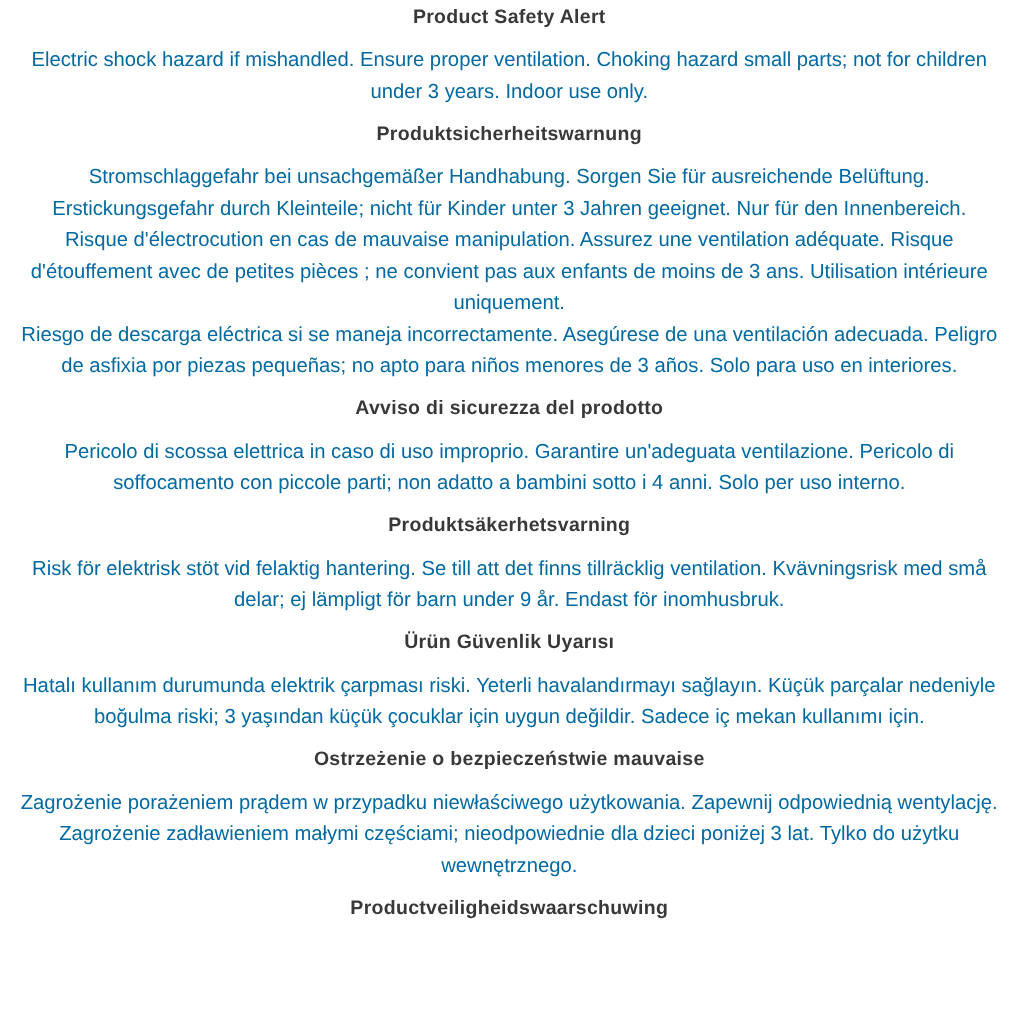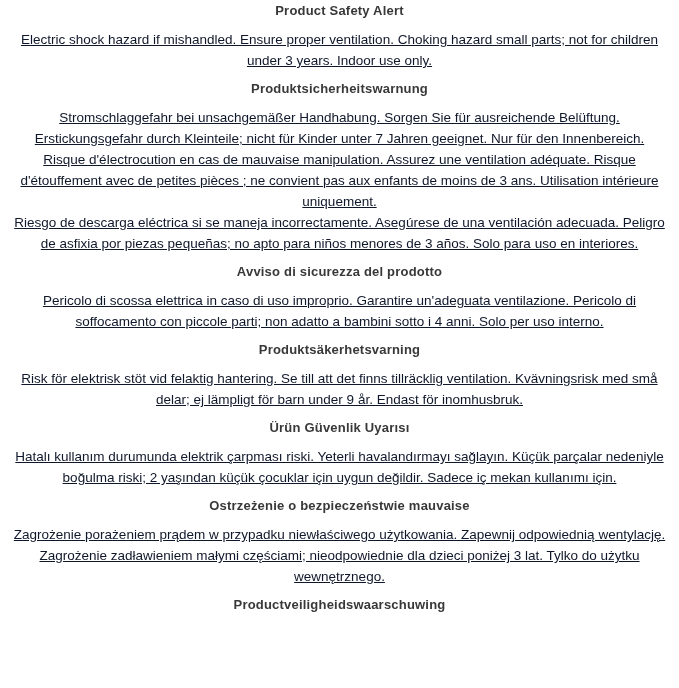--- a/index.html
+++ b/index.html
@@ -24,39 +24,38 @@
       color: #383838;
       letter-spacing: 0.2px;
       margin: 10px 0 10px 0;
       text-align: center;
     }
     .alert-section:first-child .alert-heading { margin-top: 3px; }
     .alert-body {
       font-size: 13.5px;
       font-weight: 400;
       line-height: 21px;
-      color: #0f172a;
+      color: #0369a1;
       text-align: center;
       margin: 0;
-      text-decoration: underline;
     }
   </style>
 </head>
 <body>
 
 <div class="page">
 
   <section class="alert-section">
     <h2 class="alert-heading">Product Safety Alert</h2>
     <p class="alert-body">Electric shock hazard if mishandled. Ensure proper ventilation. Choking hazard small parts; not for children under 3 years. Indoor use only.</p>
   </section>
 
   <section class="alert-section">
     <h2 class="alert-heading">Produktsicherheitswarnung</h2>
-    <p class="alert-body">Stromschlaggefahr bei unsachgemäßer Handhabung. Sorgen Sie für ausreichende Belüftung. Erstickungsgefahr durch Kleinteile; nicht für Kinder unter 7 Jahren geeignet. Nur für den Innenbereich.</p>
+    <p class="alert-body">Stromschlaggefahr bei unsachgemäßer Handhabung. Sorgen Sie für ausreichende Belüftung. Erstickungsgefahr durch Kleinteile; nicht für Kinder unter 3 Jahren geeignet. Nur für den Innenbereich.</p>
   </section>
 
   <section class="alert-section">
     <p class="alert-body">Risque d'électrocution en cas de mauvaise manipulation. Assurez une ventilation adéquate. Risque d'étouffement avec de petites pièces ; ne convient pas aux enfants de moins de 3 ans. Utilisation intérieure uniquement.</p>
   </section>
 
   <section class="alert-section">
     <p class="alert-body">Riesgo de descarga eléctrica si se maneja incorrectamente. Asegúrese de una ventilación adecuada. Peligro de asfixia por piezas pequeñas; no apto para niños menores de 3 años. Solo para uso en interiores.</p>
   </section>
 
@@ -65,21 +64,21 @@
     <p class="alert-body">Pericolo di scossa elettrica in caso di uso improprio. Garantire un'adeguata ventilazione. Pericolo di soffocamento con piccole parti; non adatto a bambini sotto i 4 anni. Solo per uso interno.</p>
   </section>
 
   <section class="alert-section">
     <h2 class="alert-heading">Produktsäkerhetsvarning</h2>
     <p class="alert-body">Risk för elektrisk stöt vid felaktig hantering. Se till att det finns tillräcklig ventilation. Kvävningsrisk med små delar; ej lämpligt för barn under 9 år. Endast för inomhusbruk.</p>
   </section>
 
   <section class="alert-section">
     <h2 class="alert-heading">Ürün Güvenlik Uyarısı</h2>
-    <p class="alert-body">Hatalı kullanım durumunda elektrik çarpması riski. Yeterli havalandırmayı sağlayın. Küçük parçalar nedeniyle boğulma riski; 2 yaşından küçük çocuklar için uygun değildir. Sadece iç mekan kullanımı için.</p>
+    <p class="alert-body">Hatalı kullanım durumunda elektrik çarpması riski. Yeterli havalandırmayı sağlayın. Küçük parçalar nedeniyle boğulma riski; 3 yaşından küçük çocuklar için uygun değildir. Sadece iç mekan kullanımı için.</p>
   </section>
 
   <section class="alert-section">
     <h2 class="alert-heading">Ostrzeżenie o bezpieczeństwie mauvaise</h2>
     <p class="alert-body">Zagrożenie porażeniem prądem w przypadku niewłaściwego użytkowania. Zapewnij odpowiednią wentylację. Zagrożenie zadławieniem małymi częściami; nieodpowiednie dla dzieci poniżej 3 lat. Tylko do użytku wewnętrznego.</p>
   </section>
 
   <section class="alert-section">
     <h2 class="alert-heading">Productveiligheidswaarschuwing</h2>
 

